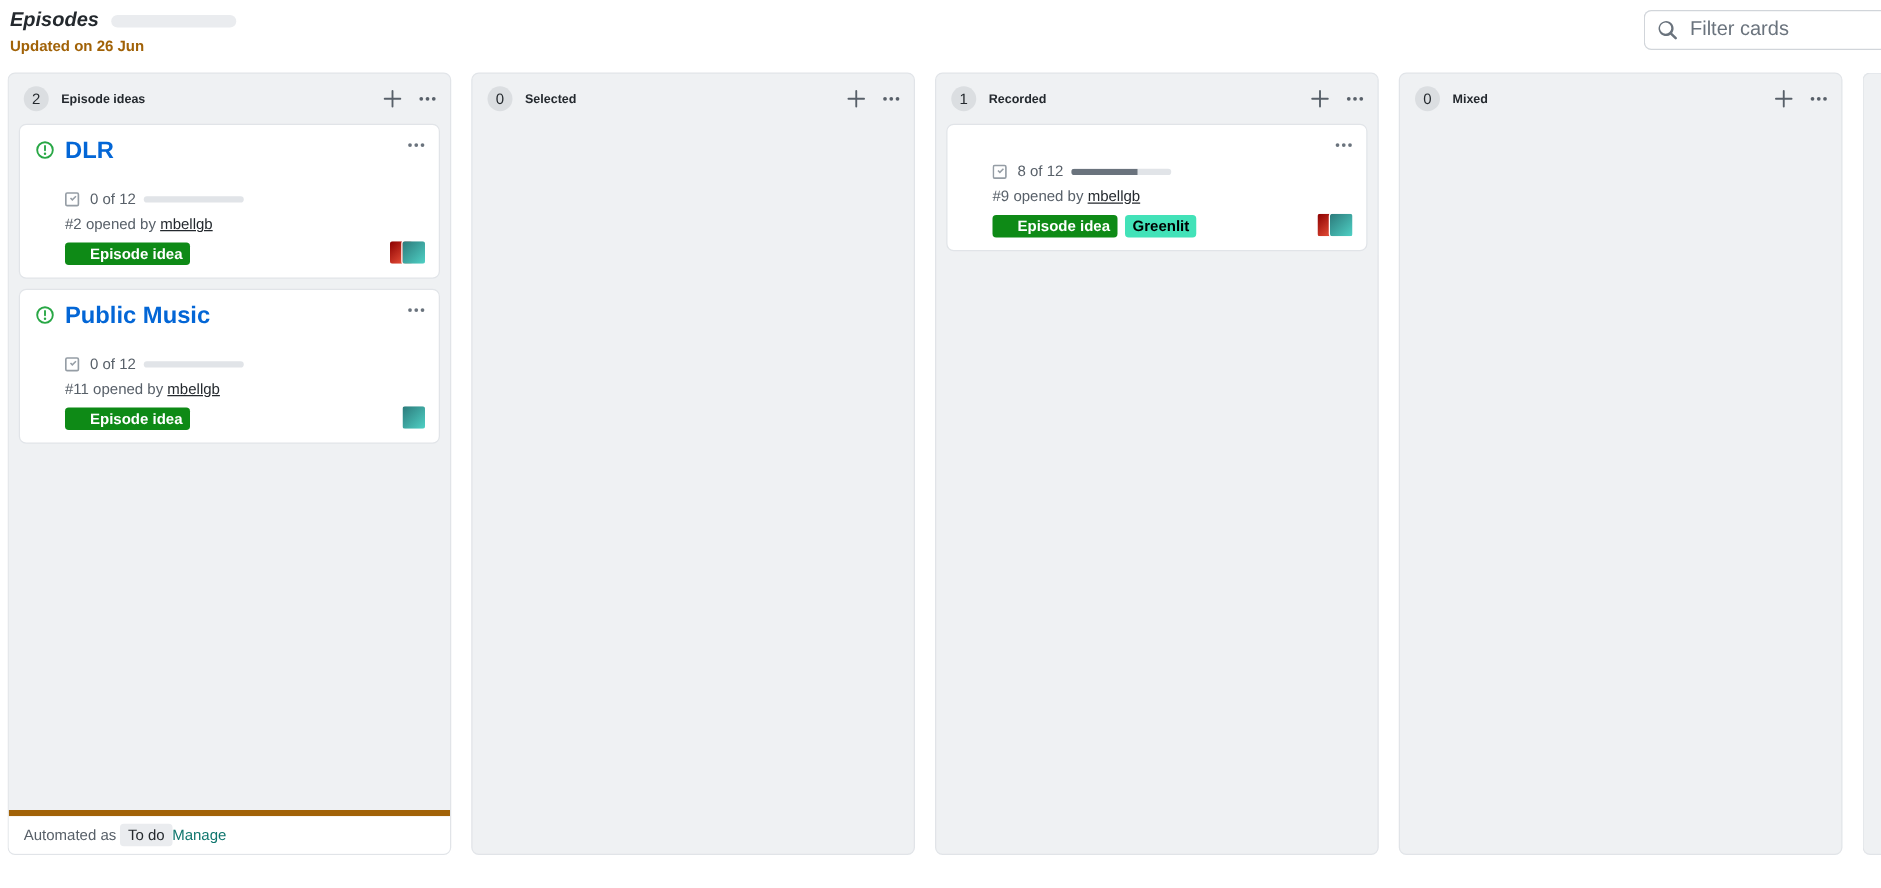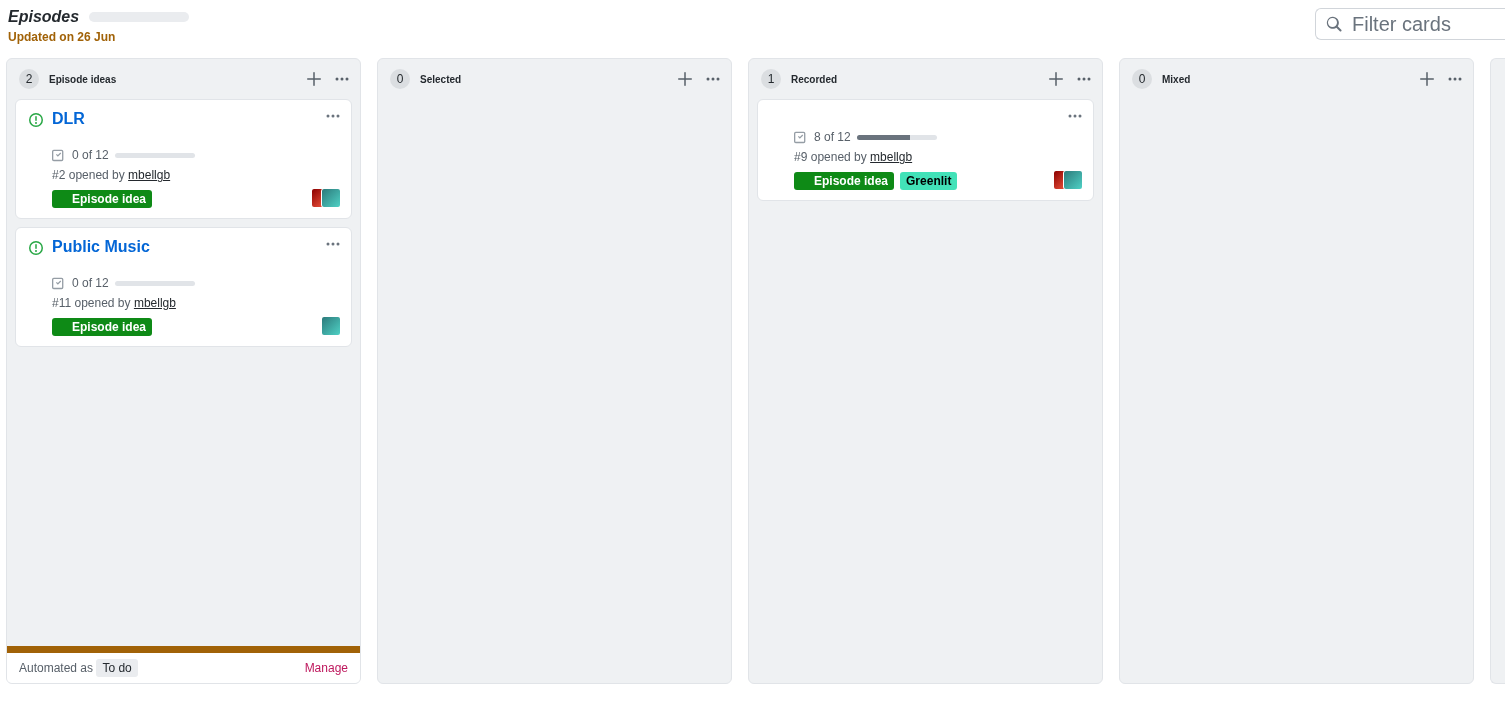--- a/index.html
+++ b/index.html
@@ -50,21 +50,21 @@
     display: flex;
     align-items: center;
     gap: 8px;
     width: 190px;
     height: 32px;
     margin-right: 0;
   }
   .search-wrap input {
     border: none;
     outline: none;
-    font-size: 20px;
+    font-size: 16px;
     flex: 1;
     min-width: 0;
     background: transparent;
   }
   .search-wrap input::placeholder { color: #6a737d; }
   .search-icon { color: #6a737d; flex-shrink: 0; }
 
   .board {
     display: flex;
     gap: 16px;
@@ -139,21 +139,21 @@
   }
   .card-top {
     display: flex;
     align-items: flex-start;
     gap: 8px;
   }
   .issue-icon { color: #28a745; flex-shrink: 0; margin-top: 2px; }
   .card-title {
     color: #0366d6;
     font-weight: 600;
-    font-size: 16px;
+    font-size: 19px;
     cursor: pointer;
   }
   .card-menu {
     position: absolute;
     top: 8px;
     right: 10px;
     color: #6a737d;
     cursor: pointer;
   }
   .card-body { padding-left: 24px; margin-top: 4px; }
@@ -208,40 +208,38 @@
     width: 20px;
     height: 20px;
     border-radius: 3px;
     border: 1px solid #fff;
   }
   .avatar.red { background: linear-gradient(135deg, #8b0000 0%, #ff6347 100%); }
   .avatar.teal2 { background: linear-gradient(135deg, #2c7a7b 0%, #4fd1c5 100%); margin-left: -10px; }
 
   .column-footer {
     background: #ffffff;
-    border-top: 7px solid #a16207;
+    border-top: 5px solid #a16207;
     border-radius: 0 0 5px 5px;
     padding: 8px 12px;
     display: flex;
     align-items: center;
-    justify-content: space-between;
     font-size: 12px;
     color: #586069;
   }
   .auto-pill {
     background: #eaecef;
     color: #24292e;
     padding: 2px 6px;
     border-radius: 3px;
     font-size: 12px;
   }
   .manage-link {
-    color: #be185d;
+    color: #0f766e;
     cursor: pointer;
-    padding-left: 38px;
   }
 </style>
 </head>
 <body>
 
 <div class="page">
   <div class="header-row">
     <div class="header-left">
       <div class="title-line">
         <span class="board-title">Episodes</span>

